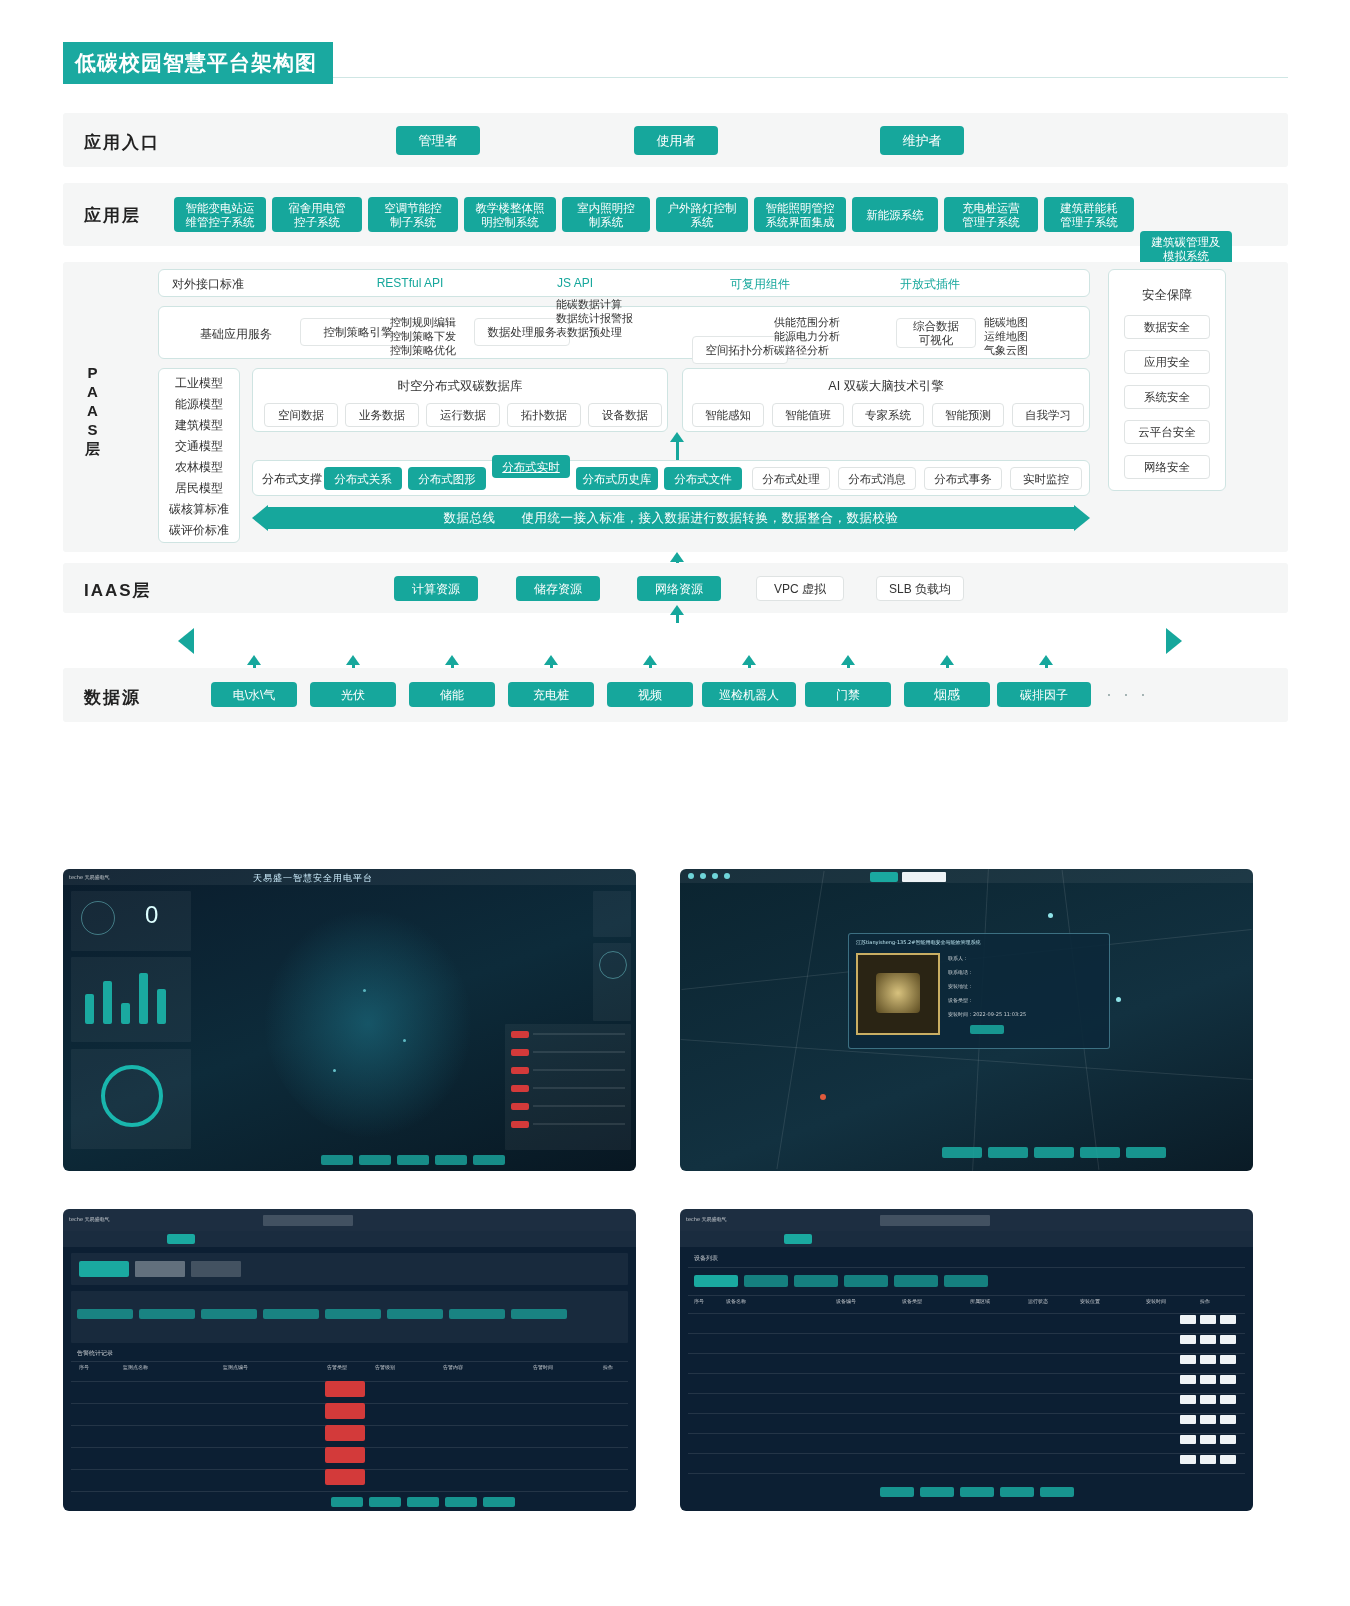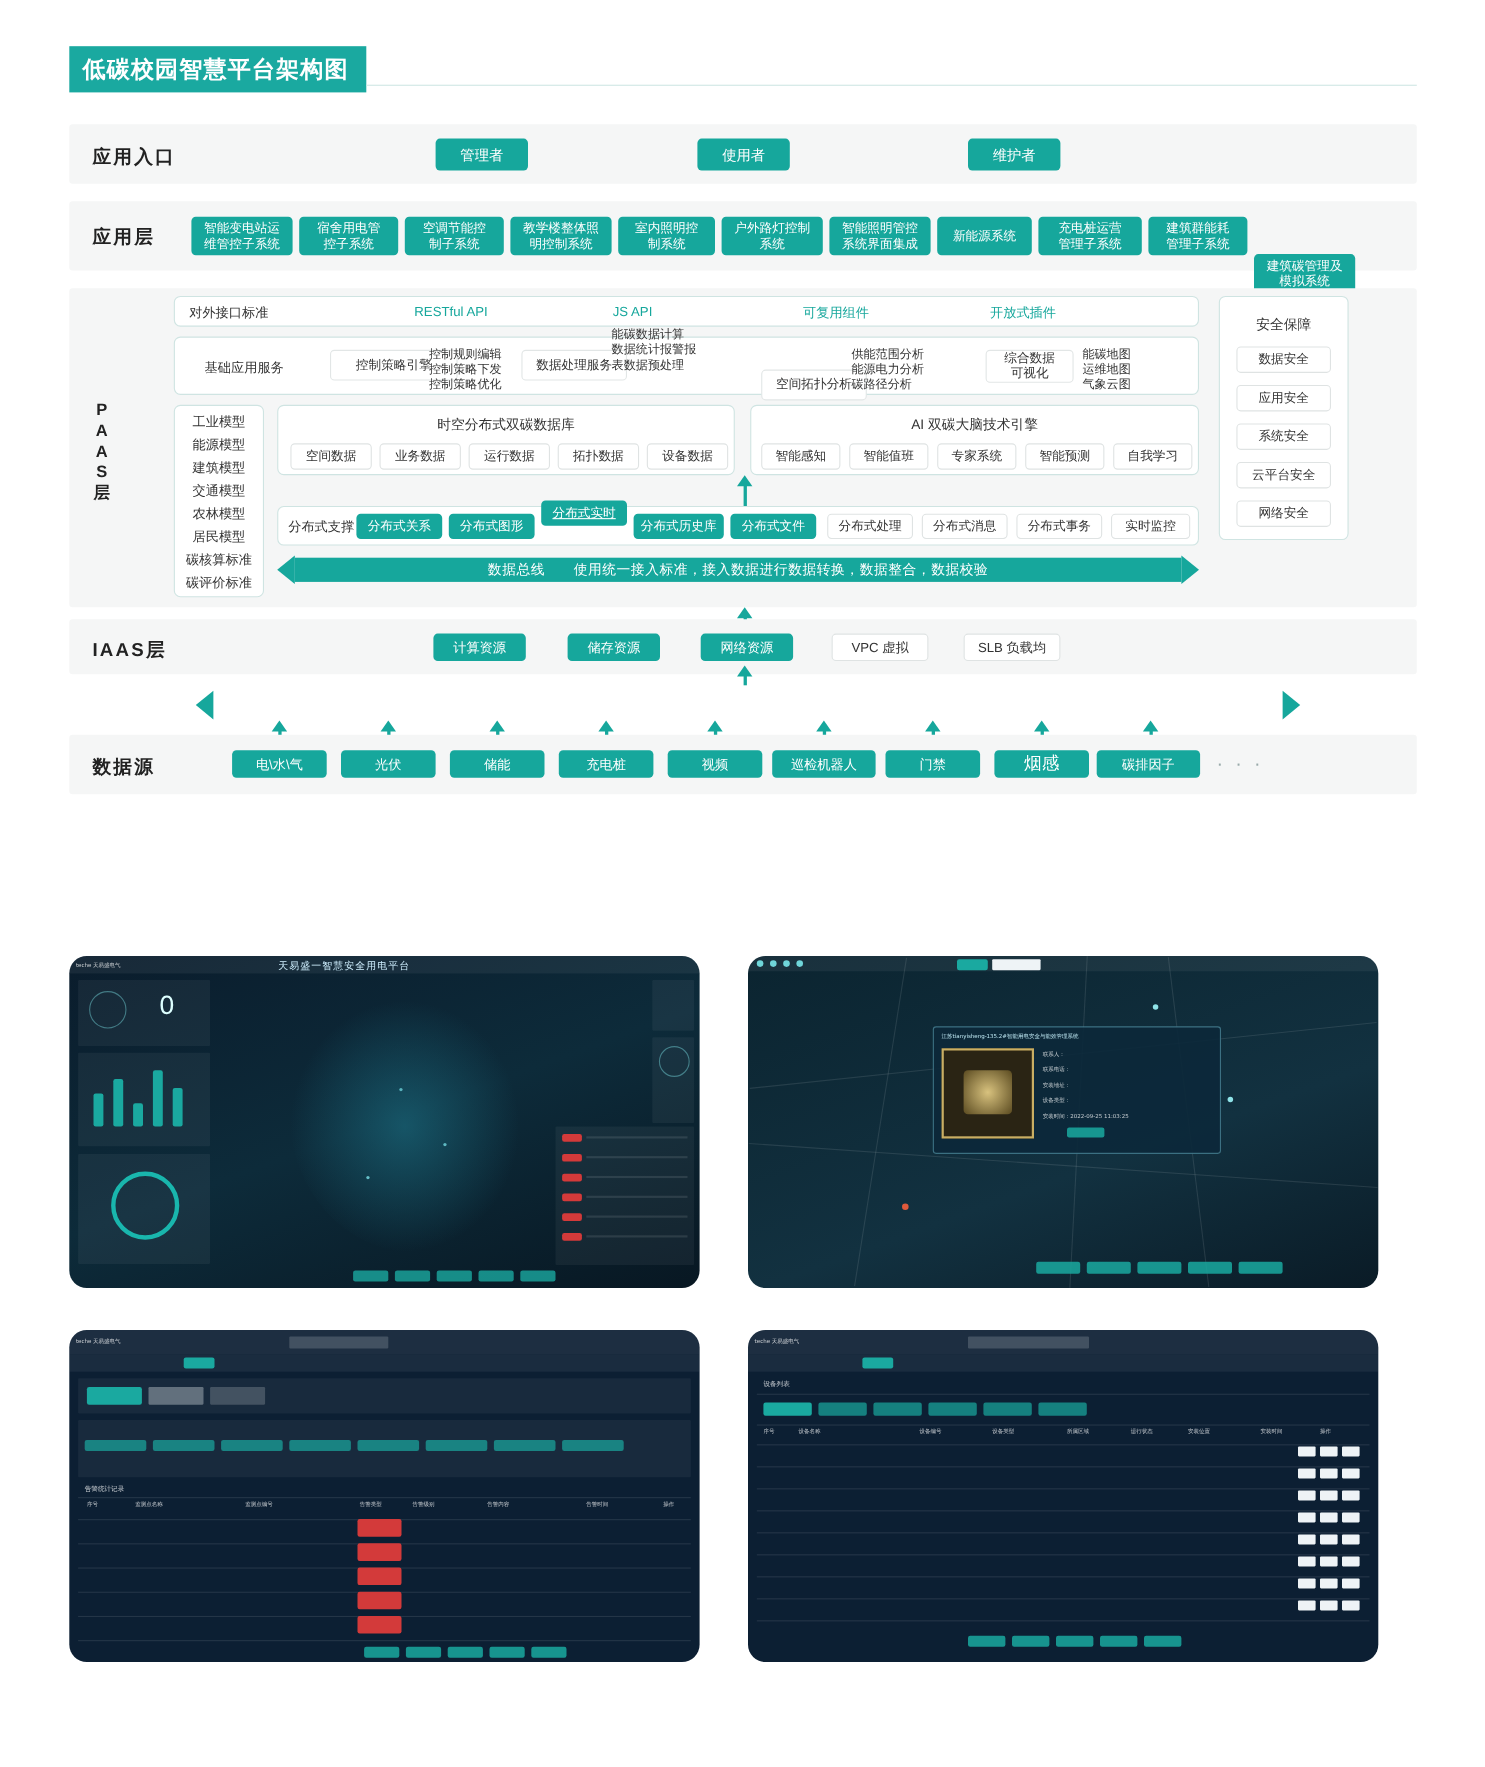--- a/index.html
+++ b/index.html
@@ -143,21 +143,21 @@
   .dots {
     position: absolute;
     font-size: 18px;
     color: #9aa;
     letter-spacing: 3px;
   }
 
   
   .shot {
     position: absolute;
-    border-radius: 16px;
+    border-radius: 6px;
     overflow: hidden;
     background: #0b1b2a;
     padding-left: 32px;
   }
   .shot-dark { background: linear-gradient(160deg,#0a1c2c 0%,#0d2b3a 50%,#081722 100%); }
   .shot-map { background: linear-gradient(160deg,#0b2430 0%,#123140 60%,#0a1b26 100%); }
   .shot-table { background: #0c1f33; }
   .shot-inner { position: absolute; inset: 0; }
 
   .s-band { position: absolute; background: rgba(255,255,255,.06); }
@@ -229,21 +229,21 @@
   </div>
 
   <div class="panel" style="left:158px; top:269px; width:932px; height:28px;"></div>
   <div class="panel-title" style="left:172px; top:276px; width:110px; text-align:left;">对外接口标准</div>
   <div class="panel-title" style="left:320px; top:276px; width:180px; color:#16a79c;">RESTful API</div>
   <div class="panel-title" style="left:500px; top:276px; width:150px; color:#16a79c;">JS API</div>
   <div class="panel-title" style="left:690px; top:276px; width:140px; color:#16a79c;">可复用组件</div>
   <div class="panel-title" style="left:860px; top:276px; width:140px; color:#16a79c;">开放式插件</div>
 
   <div class="panel" style="left:158px; top:306px; width:932px; height:53px;"></div>
-  <div class="panel-title" style="left:172px; top:326px; width:100px; text-align:center;">基础应用服务</div>
+  <div class="panel-title" style="left:172px; top:326px; width:100px; text-align:right;">基础应用服务</div>
   <div class="box plain" style="left:300px; top:318px; width:116px; height:28px;">控制策略引擎</div>
   <div class="multiline" style="left:390px; top:315px; width:80px;">控制规则编辑
 控制策略下发
 控制策略优化</div>
   <div class="box plain" style="left:474px; top:318px; width:96px; height:28px;">数据处理服务</div>
   <div class="multiline" style="left:556px; top:298px; width:94px;font-family:Liberation Mono, monospace;">能碳数据计算
 数据统计报警报
 表数据预处理</div>
   <div class="box plain" style="left:692px; top:336px; width:96px; height:28px;">空间拓扑分析</div>
   <div class="multiline" style="left:774px; top:315px; width:86px;">供能范围分析
@@ -345,21 +345,21 @@
 
   <div class="layer" style="left:63px; top:668px; width:1225px; height:54px;"></div>
   <div class="layer-label" style="left:84px; top:686px;">数据源</div>
   <div class="chip lg" style="left:211px; top:682px; width:86px; height:25px; font-size:12px;">电\水\气</div>
   <div class="chip lg" style="left:310px; top:682px; width:86px; height:25px; font-size:12px;">光伏</div>
   <div class="chip lg" style="left:409px; top:682px; width:86px; height:25px; font-size:12px;">储能</div>
   <div class="chip lg" style="left:508px; top:682px; width:86px; height:25px; font-size:12px;">充电桩</div>
   <div class="chip lg" style="left:607px; top:682px; width:86px; height:25px; font-size:12px;">视频</div>
   <div class="chip lg" style="left:702px; top:682px; width:94px; height:25px; font-size:12px;">巡检机器人</div>
   <div class="chip lg" style="left:805px; top:682px; width:86px; height:25px; font-size:12px;">门禁</div>
-  <div class="chip lg" style="left:904px; top:682px; width:86px; height:25px; font-size:16px;">烟感</div>
+  <div class="chip lg" style="left:904px; top:682px; width:86px; height:25px; font-size:13px;">烟感</div>
   <div class="chip lg" style="left:997px; top:682px; width:94px; height:25px; font-size:12px;">碳排因子</div>
   <div class="dots" style="left:1106px; top:684px;">· · ·</div>
 
 
   <div class="shot shot-dark" style="left:63px; top:869px; width:573px; height:302px;">
     <div class="shot-inner">
       <div class="s-band" style="left:0; top:0; width:573px; height:16px;"></div>
       <div class="s-title" style="left:190px; top:3px;">天易盛一智慧安全用电平台</div>
       <div class="s-txt" style="left:6px; top:5px;">teche 天易盛电气</div>
       <div class="s-cell" style="left:8px; top:22px; width:120px; height:60px;"></div>

